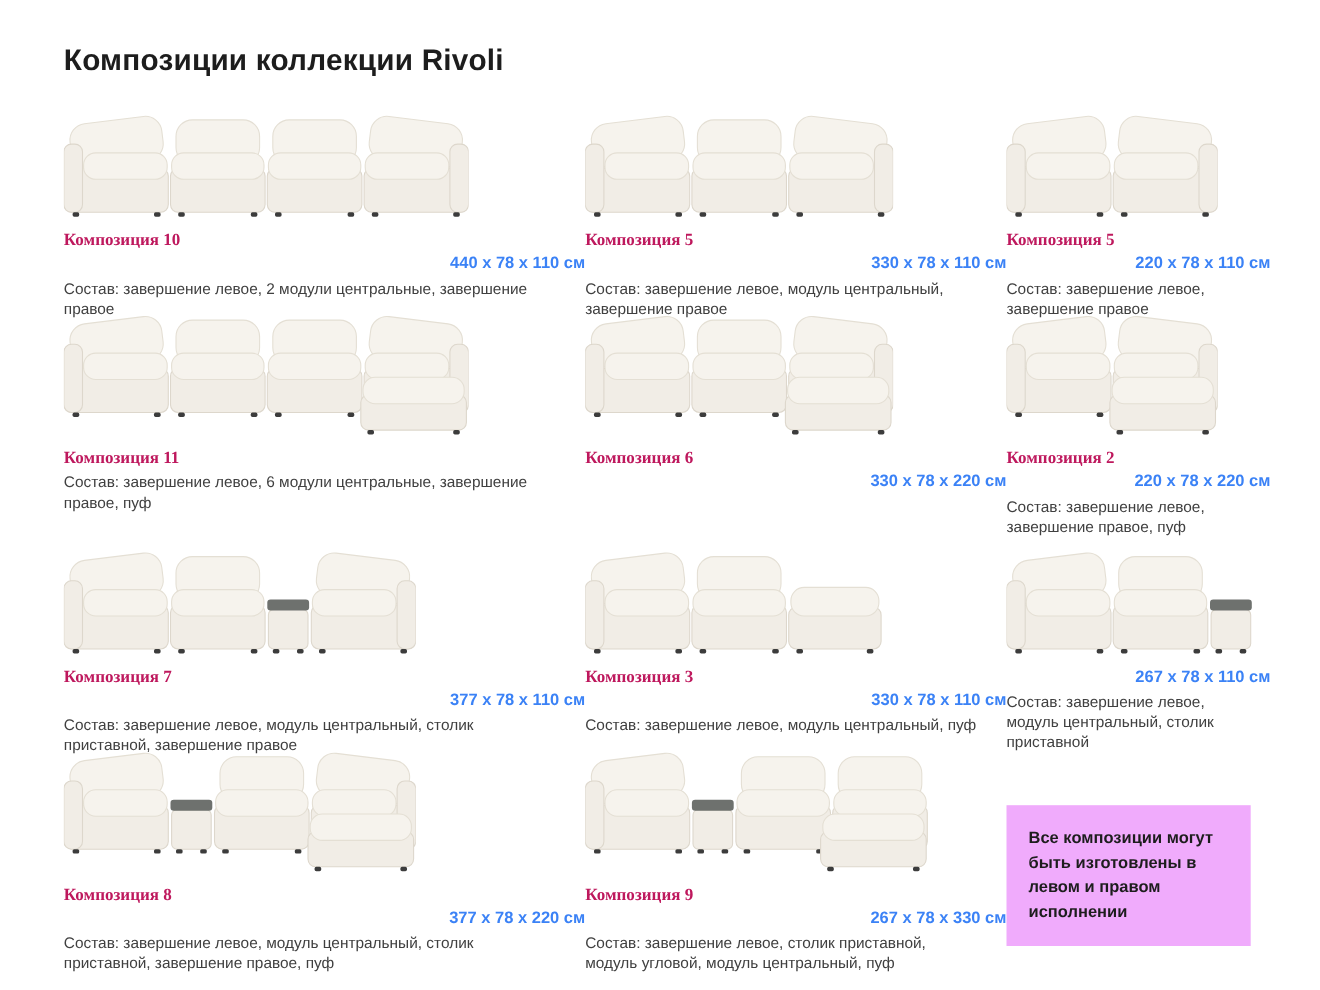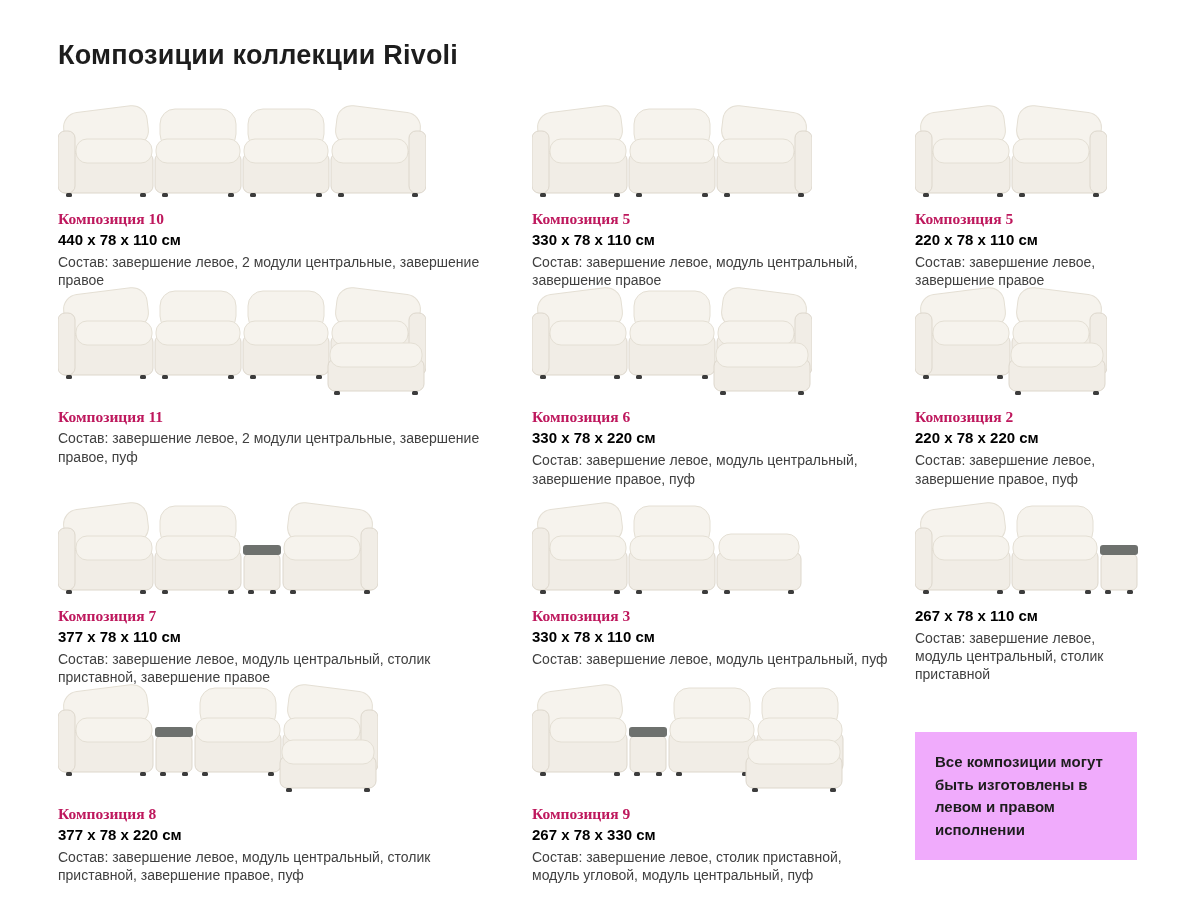--- a/index.html
+++ b/index.html
@@ -7,21 +7,21 @@
     width:1200px;height:900px;background:#ffffff;overflow:hidden;
     font-family:"Liberation Sans","DejaVu Sans",sans-serif;color:#1d1d1d;
   }
   .page{padding:40px 45px 0 58px;}
   .page-title{font-size:27px;font-weight:700;letter-spacing:.2px;margin:0 0 26px 0;}
   .grid{display:grid;grid-template-columns:474px 383px 240px;}
   .card{margin-bottom:6px;}
   .figure{height:104px;display:flex;align-items:flex-end;margin-bottom:9px;}
   .figure svg{display:block;}
   .item-name{font-size:15.5px;font-weight:700;margin:0 0 3px 0;color:#be185d;font-family:Liberation Serif, serif;}
-  .item-dims{font-size:15px;font-weight:600;margin:0 0 5px 0;color:#000000;}
+  .item-dims{font-size:15px;font-weight:600;margin:0 0 5px 0;color:#3b82f6;text-align:right;}
   .item-desc{font-size:14px;line-height:1.3;color:#404040;margin:0;padding-right:26px;}
   .note-box{
     box-sizing:border-box;background:#f0abfc;width:222px;
     padding:19px 20px;margin-top:40px;align-self:start;
   }
   .note-text{font-size:15px;font-weight:700;line-height:1.5;margin:0;color:#1d1d1d;}
 </style>
 </head>
 <body>
 
@@ -136,21 +136,21 @@
             <rect x="351" y="34" width="17" height="62" rx="7" fill="#f1ede6" stroke="#ddd7cc"></rect>
             <rect x="280" y="96" width="6" height="4" rx="1.5" fill="#3c3c3c"></rect>
             <rect x="354" y="96" width="6" height="4" rx="1.5" fill="#3c3c3c"></rect>
             <rect x="270" y="80" width="96" height="32" rx="7" fill="#f1ede6" stroke="#ddd7cc"></rect>
             <rect x="272" y="64" width="92" height="24" rx="11" fill="#f6f3ed" stroke="#e4dfd4"></rect>
             <rect x="276" y="112" width="6" height="4" rx="1.5" fill="#3c3c3c"></rect>
             <rect x="354" y="112" width="6" height="4" rx="1.5" fill="#3c3c3c"></rect>
           </svg>
         </div>
     <p class="item-name">Композиция 11</p>
-    <p class="item-desc">Состав: завершение левое, 2 модули центральные, завершение правое, пуф</p>
+    <p class="item-desc">Состав: завершение левое, 6 модули центральные, завершение правое, пуф</p>
   </div>
 
   <div class="card">
     <div class="figure">
           <svg width="280" height="120" viewBox="0 0 280 120">
             <rect x="6" y="12" width="84" height="40" rx="15" fill="#f6f3ed" stroke="#e4dfd4" transform="rotate(-7 48 32)"></rect>
             <rect x="1" y="56" width="94" height="40" rx="7" fill="#f1ede6" stroke="#ddd7cc"></rect>
             <rect x="18" y="42" width="76" height="24" rx="11" fill="#f6f3ed" stroke="#e4dfd4"></rect>
             <rect x="0" y="34" width="17" height="62" rx="7" fill="#f1ede6" stroke="#ddd7cc"></rect>
             <rect x="8" y="96" width="6" height="4" rx="1.5" fill="#3c3c3c"></rect>
@@ -167,21 +167,20 @@
             <rect x="192" y="96" width="6" height="4" rx="1.5" fill="#3c3c3c"></rect>
             <rect x="266" y="96" width="6" height="4" rx="1.5" fill="#3c3c3c"></rect>
             <rect x="182" y="80" width="96" height="32" rx="7" fill="#f1ede6" stroke="#ddd7cc"></rect>
             <rect x="184" y="64" width="92" height="24" rx="11" fill="#f6f3ed" stroke="#e4dfd4"></rect>
             <rect x="188" y="112" width="6" height="4" rx="1.5" fill="#3c3c3c"></rect>
             <rect x="266" y="112" width="6" height="4" rx="1.5" fill="#3c3c3c"></rect>
           </svg>
         </div>
     <p class="item-name">Композиция 6</p>
     <p class="item-dims">330 x 78 x 220 см</p>
-    <p class="item-desc">Состав: завершение левое, модуль центральный, завершение правое, пуф</p>
   </div>
 
   <div class="card">
     <div class="figure">
           <svg width="192" height="120" viewBox="0 0 192 120">
             <rect x="6" y="12" width="84" height="40" rx="15" fill="#f6f3ed" stroke="#e4dfd4" transform="rotate(-7 48 32)"></rect>
             <rect x="1" y="56" width="94" height="40" rx="7" fill="#f1ede6" stroke="#ddd7cc"></rect>
             <rect x="18" y="42" width="76" height="24" rx="11" fill="#f6f3ed" stroke="#e4dfd4"></rect>
             <rect x="0" y="34" width="17" height="62" rx="7" fill="#f1ede6" stroke="#ddd7cc"></rect>
             <rect x="8" y="96" width="6" height="4" rx="1.5" fill="#3c3c3c"></rect>

